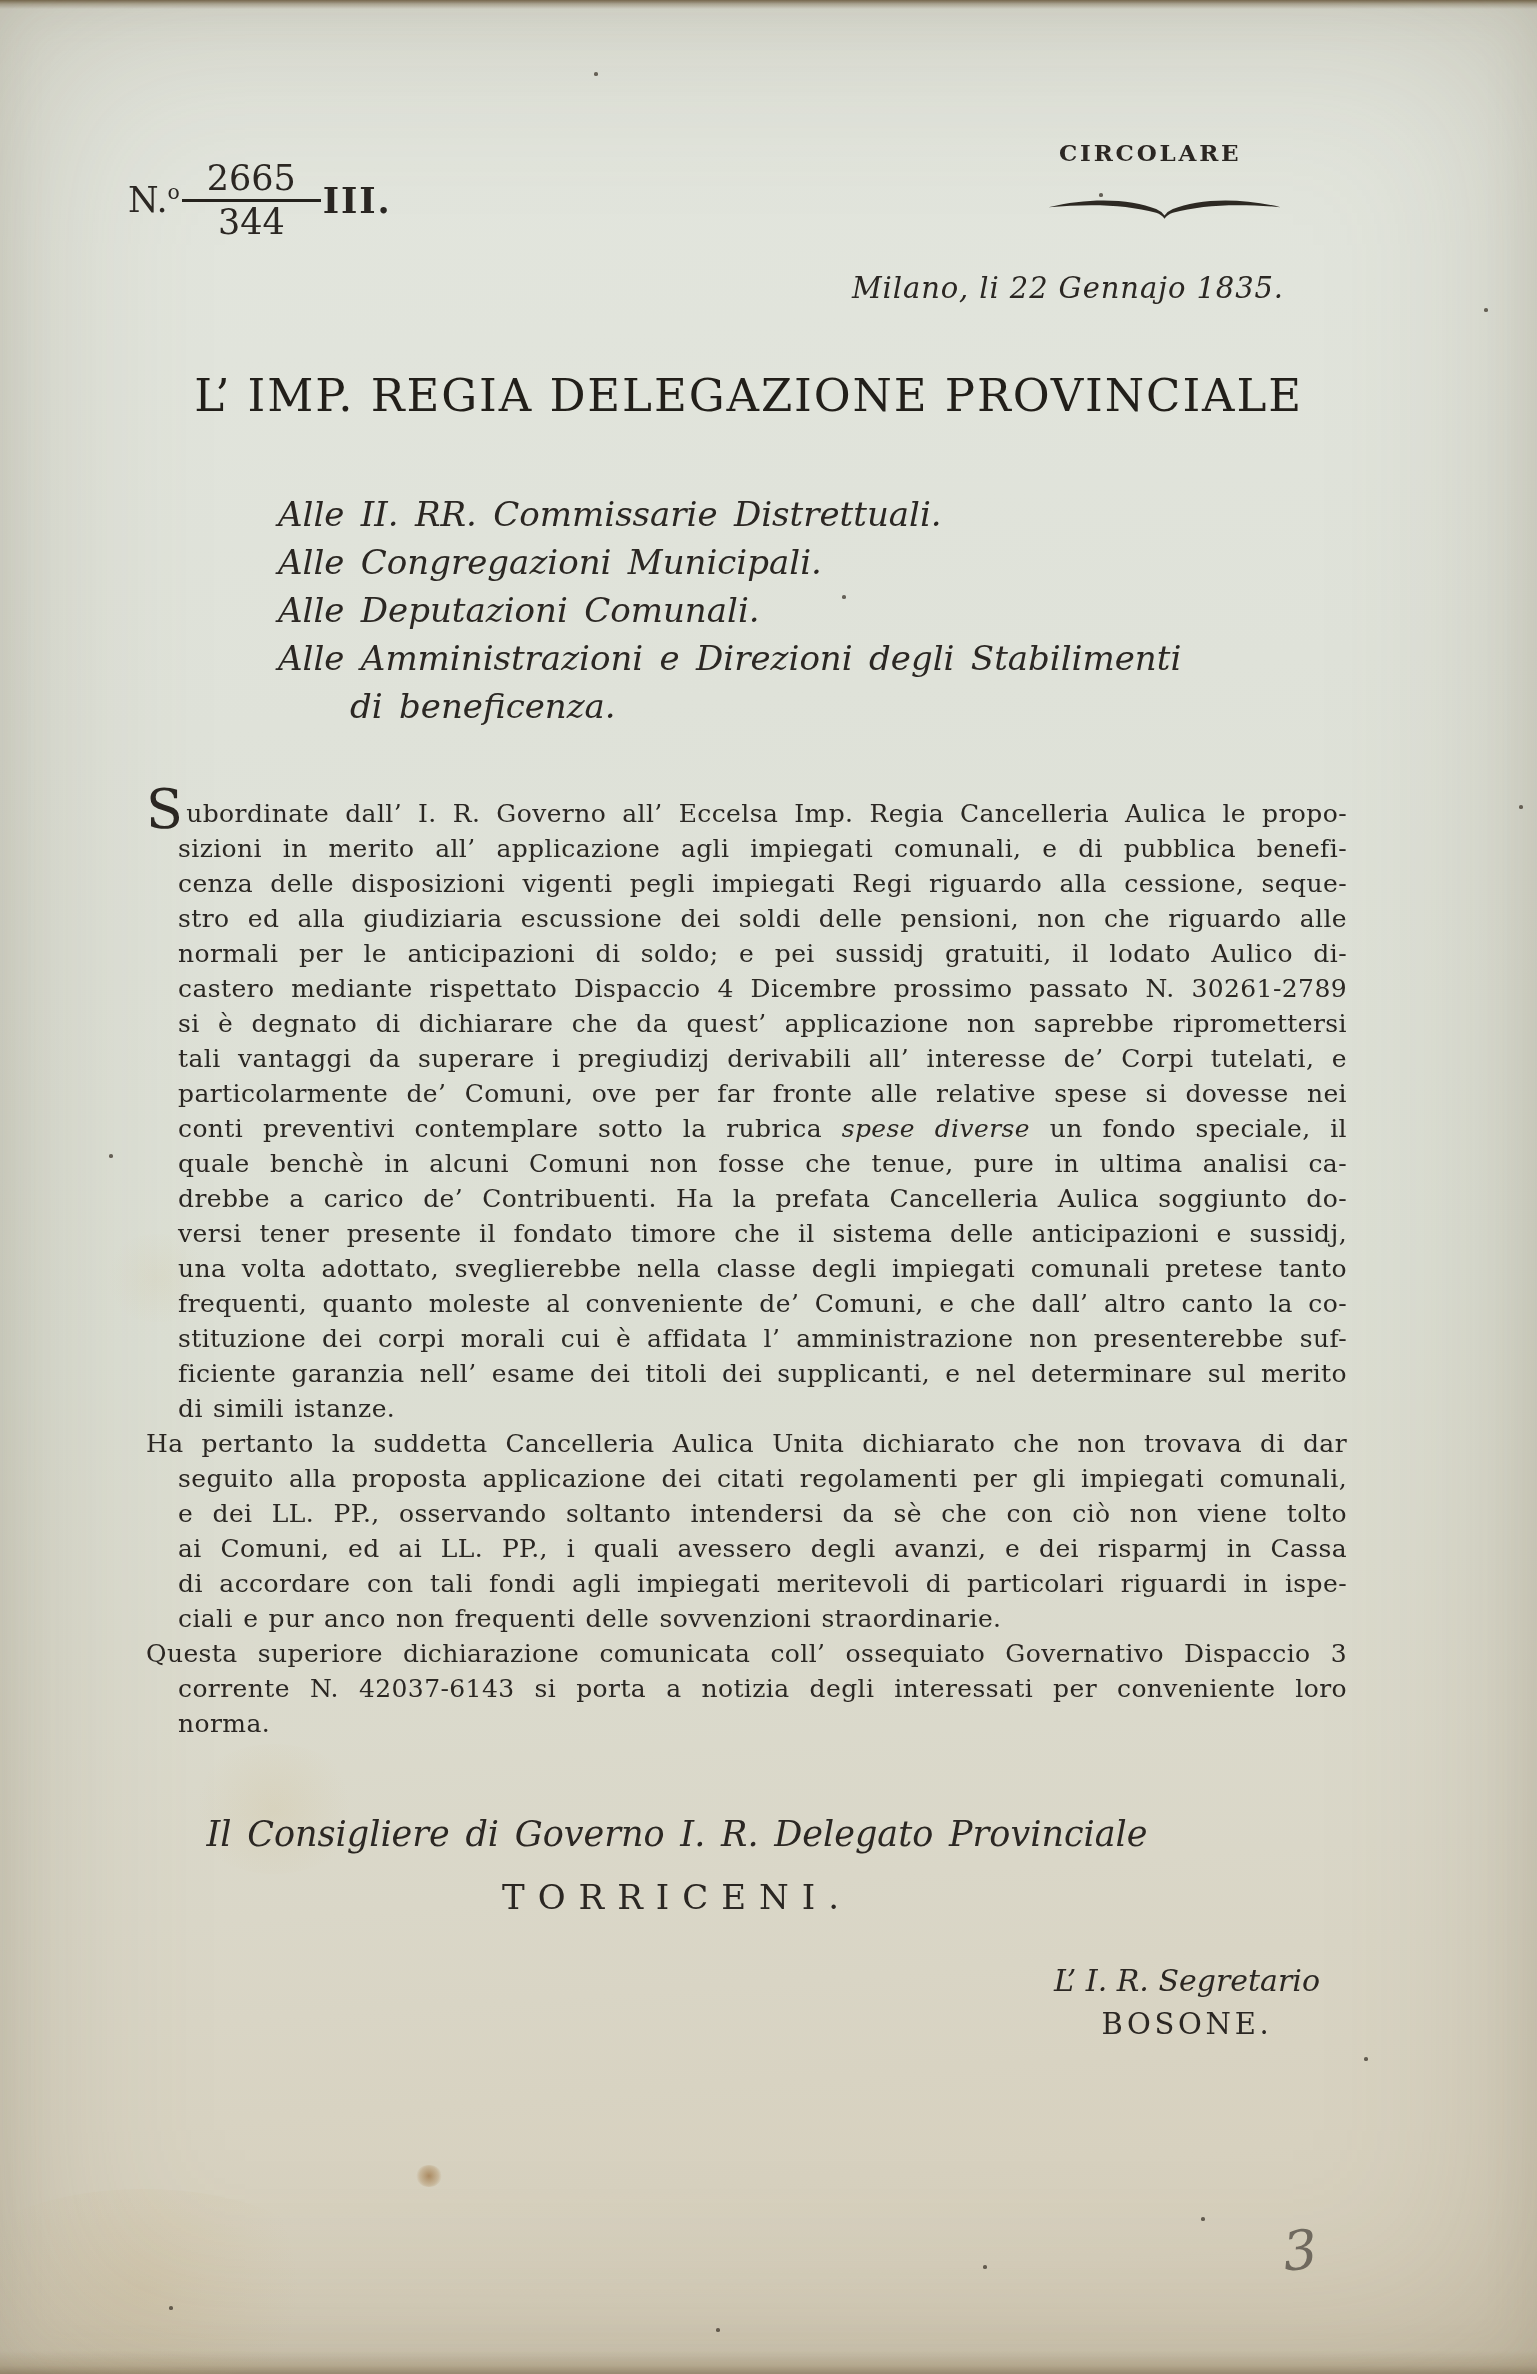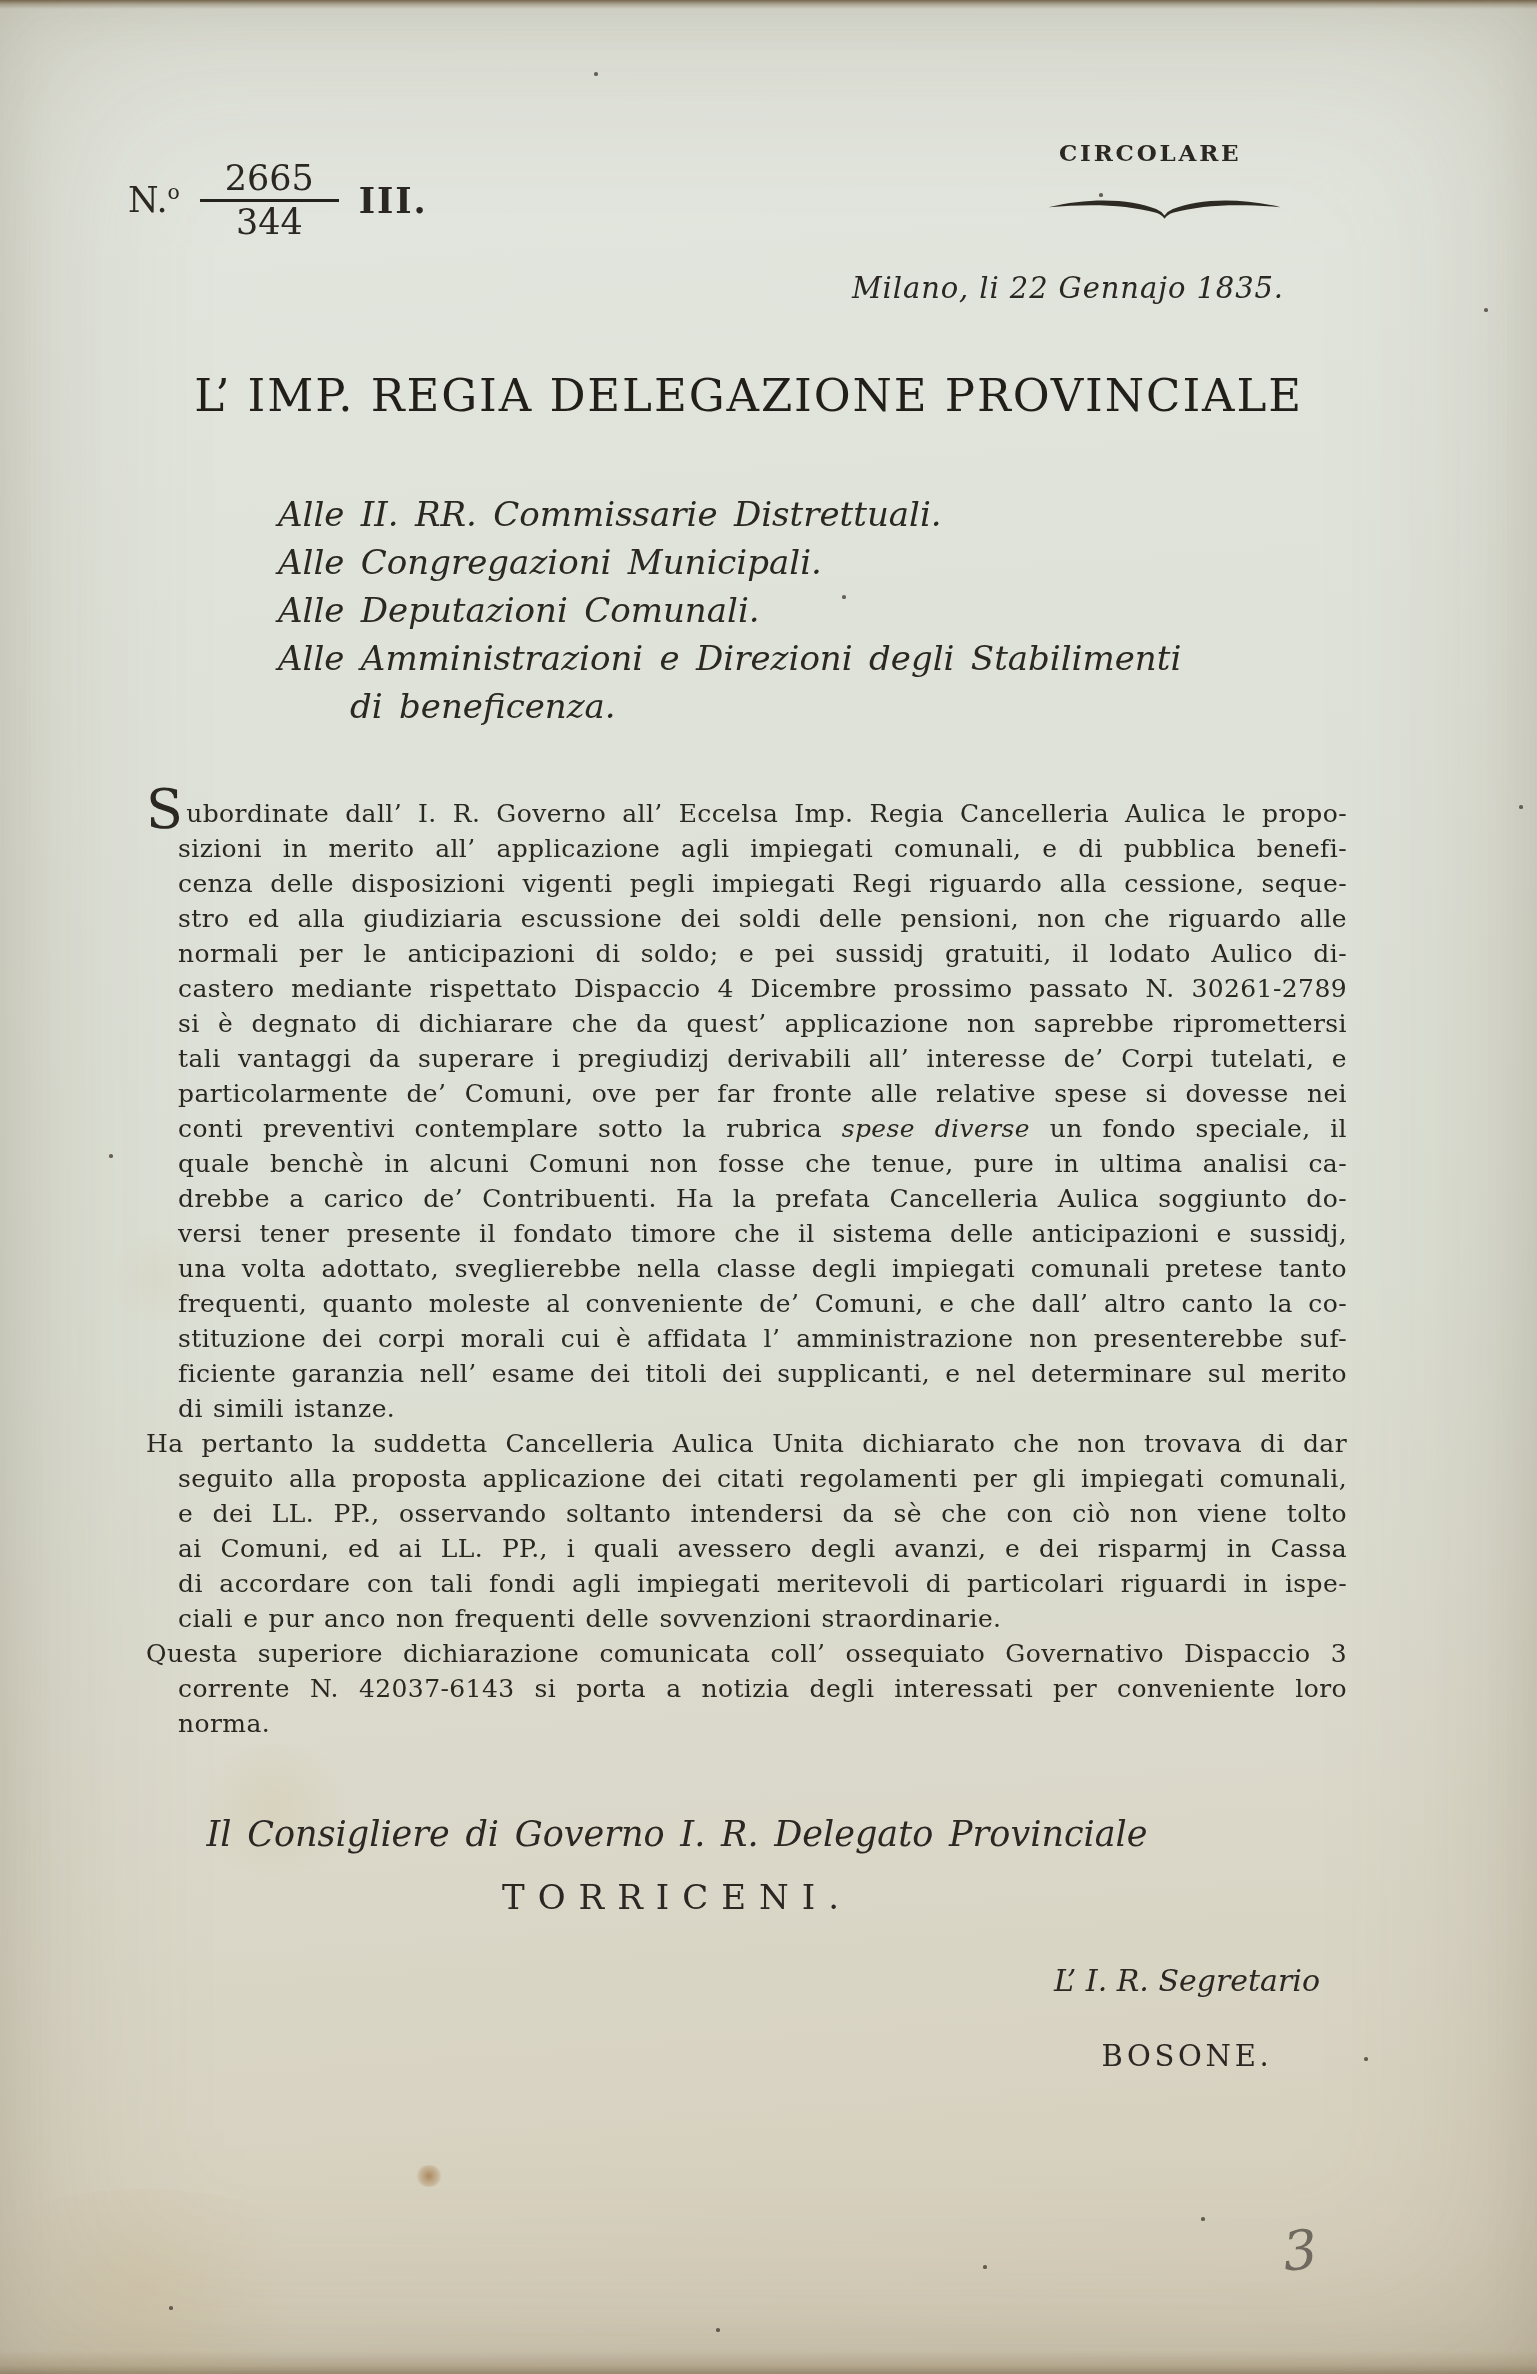--- a/index.html
+++ b/index.html
@@ -14,21 +14,21 @@
   }
   .vignette{position:absolute;inset:0;pointer-events:none;
     box-shadow:inset 0 0 204px rgba(110,96,70,.28), inset 0 0 56px rgba(110,96,70,.12);}
   .top-edge{position:absolute;left:0;top:0;width:100%;height:9.3px;
     background:linear-gradient(to bottom,#77694f 0%,rgba(130,115,88,.45) 45%,rgba(130,115,88,0) 100%);}
   .bottom-edge{position:absolute;left:0;bottom:0;width:100%;height:24px;
     background:linear-gradient(to top,#9e9077 0%,rgba(180,166,137,.55) 40%,rgba(180,166,137,0) 100%);}
   .stain{position:absolute;border-radius:50%;pointer-events:none;}
   .speck{position:absolute;width:3.7px;height:3.7px;border-radius:50%;background:#3c362c;opacity:.75;}
 
-  .refnum{position:absolute;left:128px;top:160px;display:flex;align-items:center;gap:20px;font-size:35px;}
+  .refnum{position:absolute;left:128px;top:160px;display:flex;align-items:center;gap:2px;font-size:35px;}
   .refnum .frac{display:flex;flex-direction:column;align-items:center;line-height:1.05;}
   .refnum .rule{width:139px;border-top:3.7px solid #26231e;margin:1.9px 0;}
   .refnum .sup{font-size:20.4px;vertical-align:super;}
   .refnum .roman{font-weight:bold;letter-spacing:1.9px;}
 
   .circolare{position:absolute;left:1059px;top:139px;font-size:23px;font-weight:bold;letter-spacing:2.8px;}
   .swash{position:absolute;left:1043px;top:195px;}
 
   .dateline{position:absolute;left:852px;top:271px;font-size:29px;font-style:italic;letter-spacing:0.9px;}
 
@@ -44,21 +44,21 @@
   .bl.end{text-align-last:left;}
   .bl.outdent{margin-left:-32px;}
   .dropcap{font-size:54px;line-height:0;position:relative;top:5.6px;margin-right:2.8px;}
   .it{font-style:italic;margin-top:39px;}
 
   .sig-center{position:absolute;left:176px;width:1002px;text-align:center;}
   .sig-role{top:1814px;font-size:35px;font-style:italic;word-spacing:4.6px;}
   .sig-name{top:1877px;font-size:34px;letter-spacing:13px;}
   .sig-right{position:absolute;left:983px;width:408px;text-align:center;}
   .sec-role{top:1963px;font-size:30px;font-style:italic;}
-  .sec-name{top:2007px;font-size:29px;letter-spacing:3.7px;margin-top:32px;}
+  .sec-name{top:2007px;font-size:29px;letter-spacing:3.7px;}
 
   .pencil{position:absolute;left:1283px;top:2219px;font-size:54px;font-style:italic;
     color:#57524a;opacity:.8;transform:rotate(-6deg);}
 </style>
 </head>
 <body>
 
 <div class="page">
 
   <div class="top-edge"></div>

